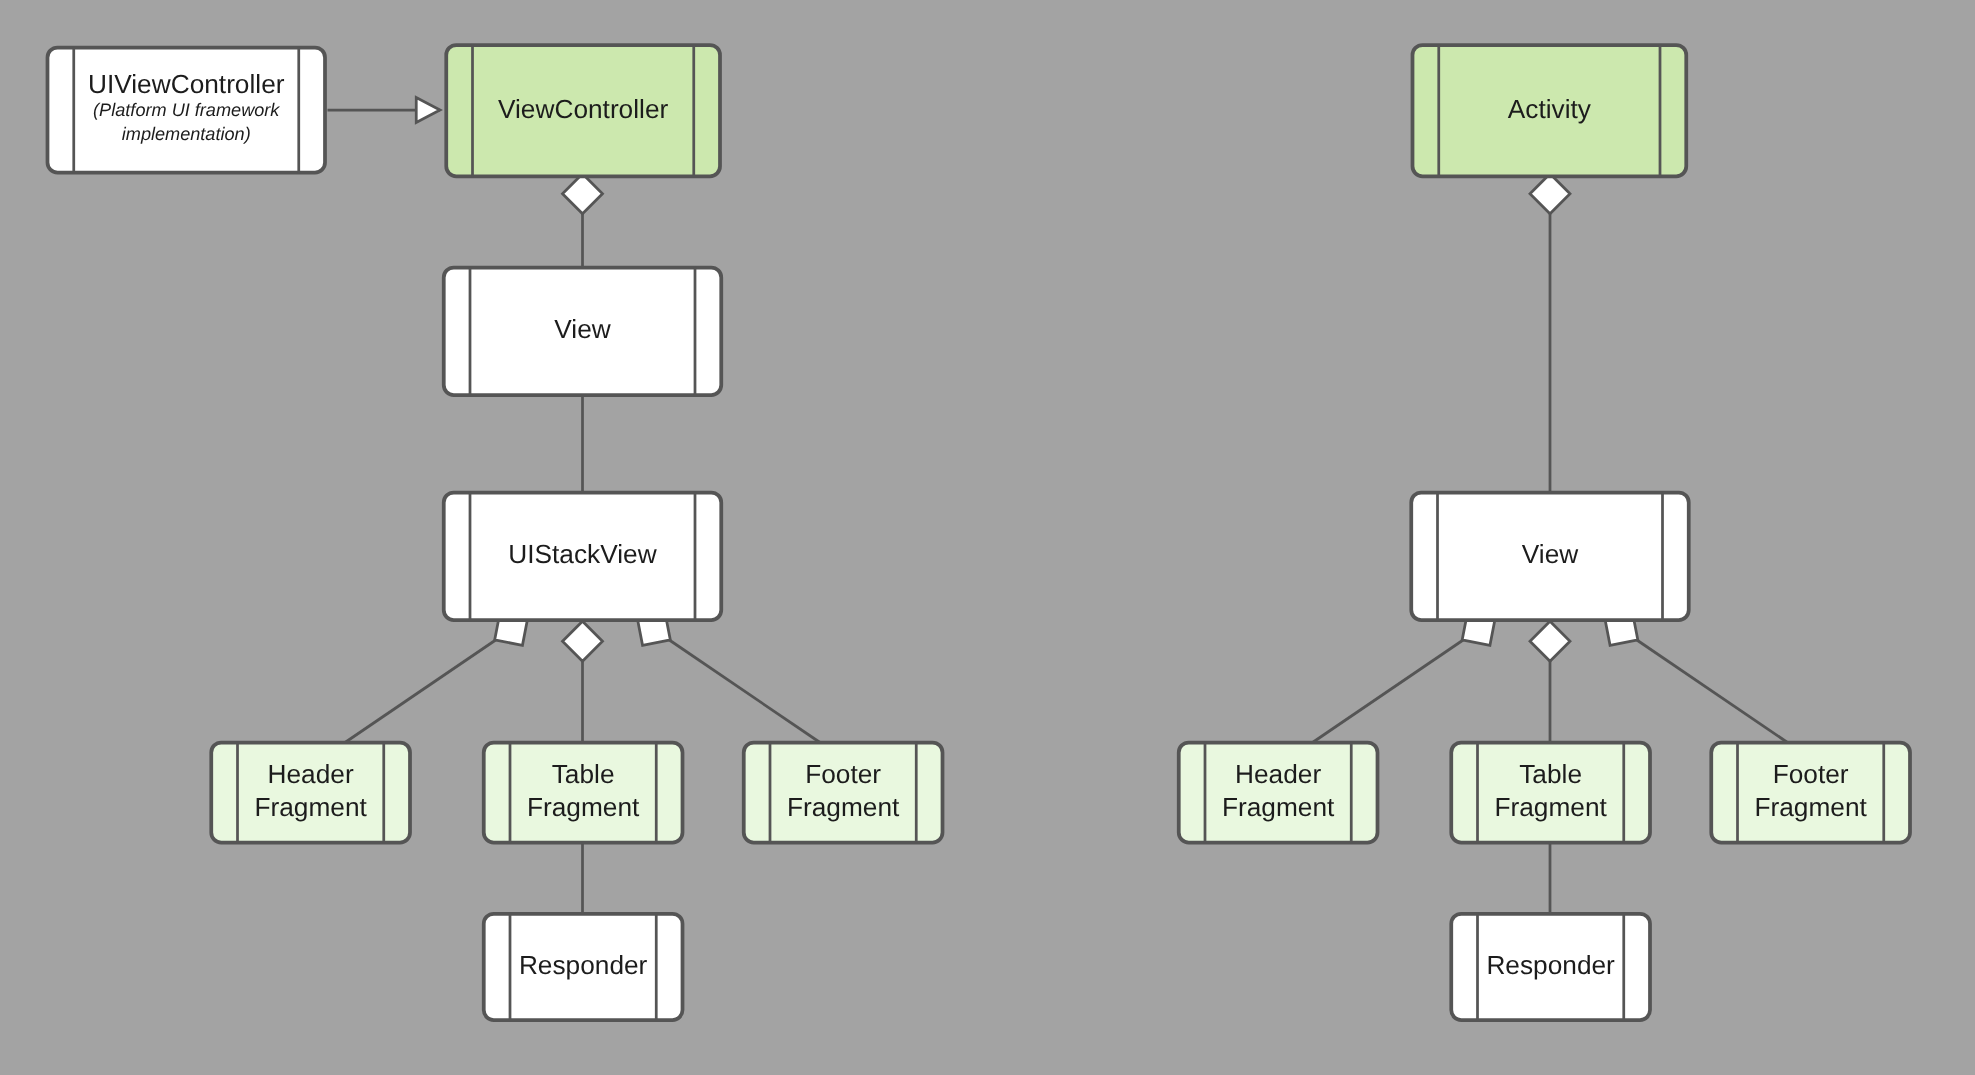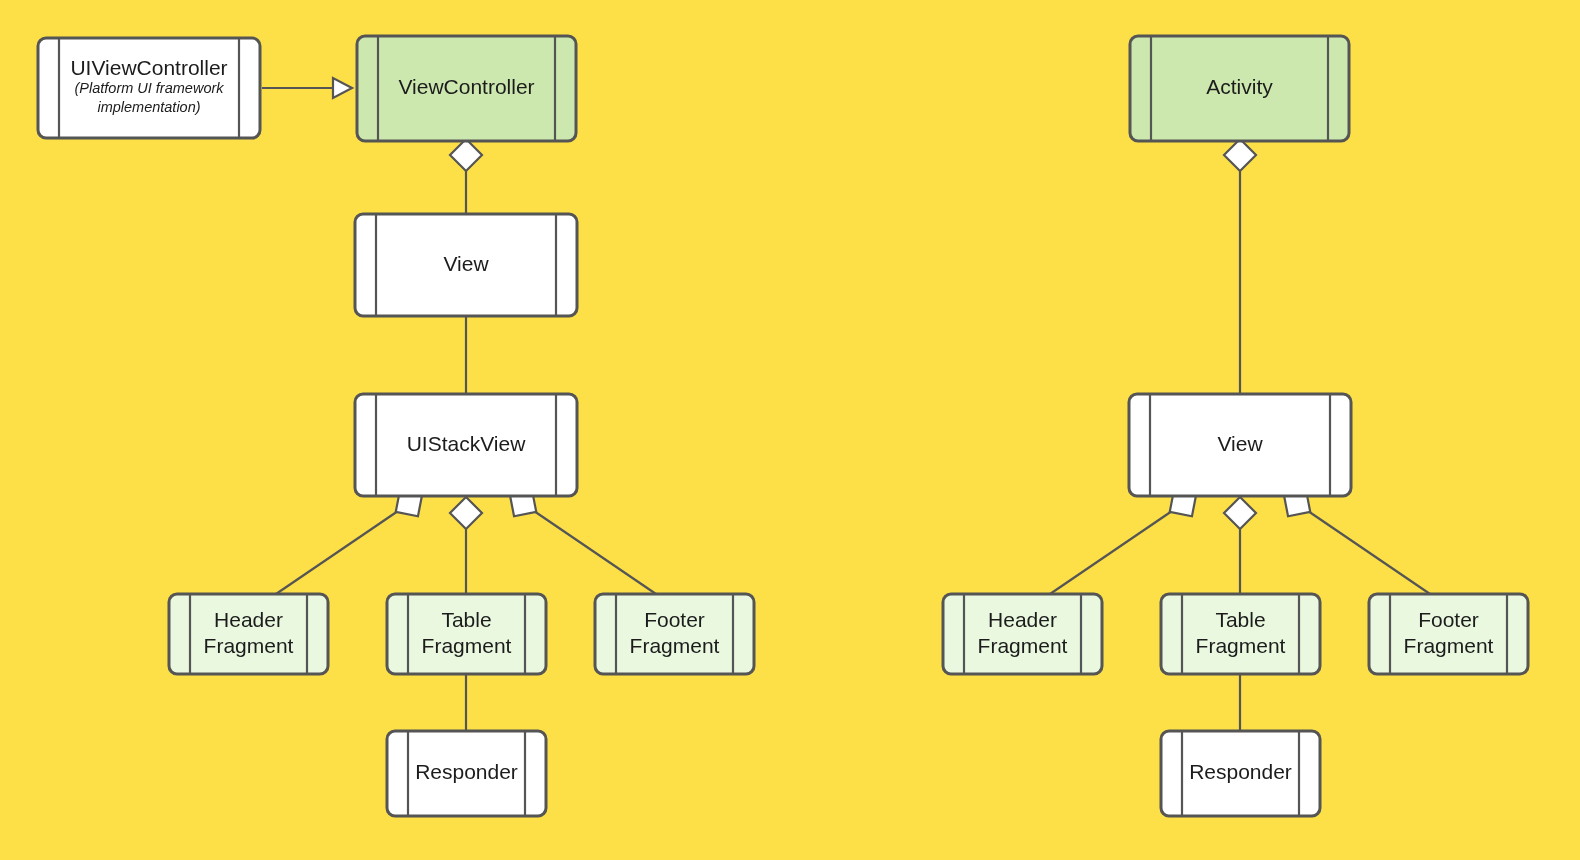--- a/index.html
+++ b/index.html
@@ -1,18 +1,18 @@
 <!DOCTYPE html>
 <html><head>
 <meta charset="utf-8">
 <style>
   html,body{margin:0;padding:0;background:#ffffff;}
   body{width:1580px;height:860px;overflow:hidden;
        font-family:"Liberation Sans","DejaVu Sans",sans-serif;}
-  #stage{position:relative;width:1580px;height:860px;background:#fde047;}
+  #stage{position:relative;width:1580px;height:860px;background:#a3a3a3;}
   svg{display:block;}
   .node-label{font-family:"Liberation Sans","DejaVu Sans",sans-serif;
               font-size:21px;fill:#1c1c1c;text-anchor:middle;dominant-baseline:middle;}
   .node-sub{font-family:"Liberation Sans","DejaVu Sans",sans-serif;
             font-size:14.5px;font-style:italic;fill:#1c1c1c;text-anchor:middle;}
   .edge{stroke:#555555;stroke-width:2.2;fill:none;}
   .diamond{stroke:#555555;stroke-width:2.2;fill:#ffffff;}
   .arrowhead{stroke:#555555;stroke-width:2.2;fill:#ffffff;stroke-linejoin:miter;}
 </style>
 </head>

